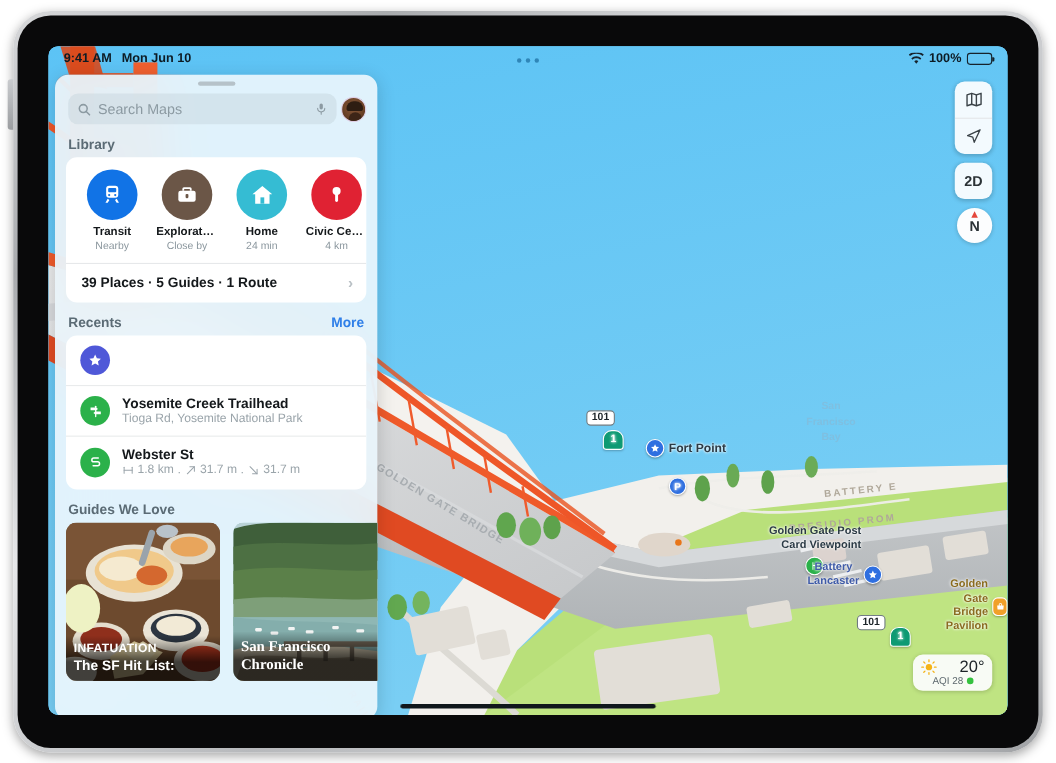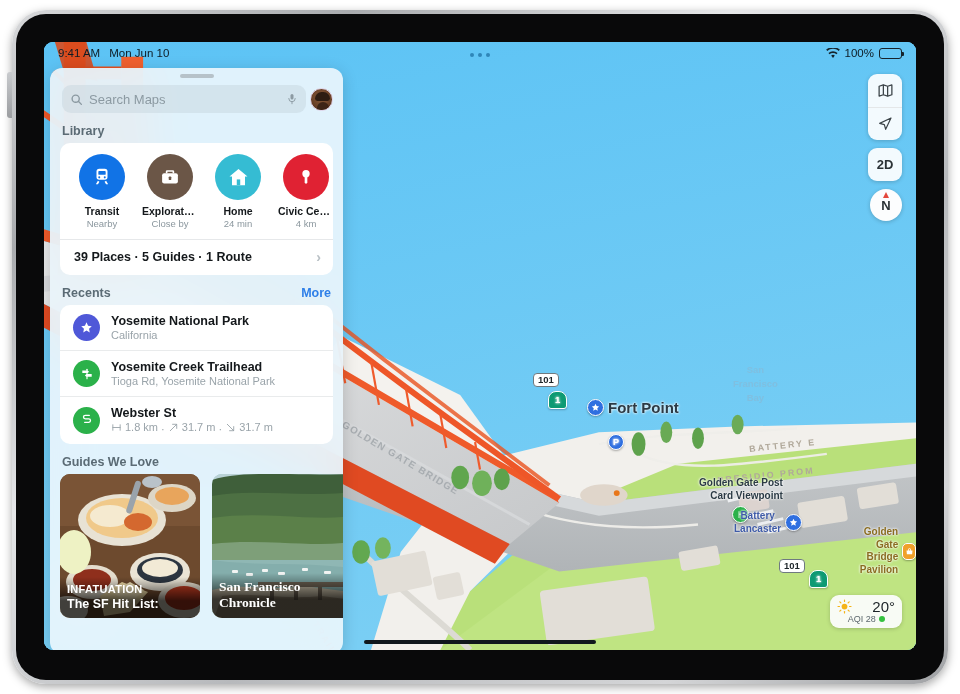--- a/index.html
+++ b/index.html
@@ -45,21 +45,21 @@
     position: absolute; inset: 0;
     background: #62c4f2;
   }
   .map-svg { position:absolute; inset:0; width:100%; height:100%; }
 
   
   #status-bar {
     position: absolute; top: 0; left: 0; right: 0; height: 22px;
     display: flex; align-items: center; z-index: 40;
     padding: 0 14px; color: #0d1b24;
-    font-size: 11.5px; font-weight: normal;
+    font-size: 11.5px; font-weight: bold;
   }
   #status-left { display: flex; gap: 9px; }
   #status-right { margin-left: auto; display: flex; align-items: center; gap: 5px; }
   .batt-shell {
     width: 23px; height: 11px; border-radius: 3px;
     border: 1.2px solid #16232c; position: relative; padding: 1.3px;
   }
   .batt-shell::after{
     content:""; position:absolute; right:-3px; top:3.2px; width:1.6px;height:4px;
     background:#16232c; border-radius:0 1px 1px 0;
@@ -370,21 +370,21 @@
                     line-height:1.45; text-shadow:none; white-space:pre-line;">San
 Francisco
 Bay</div>
 
         <div class="mlabel" style="left:543px; top:357px; display:flex; align-items:center; gap:4px;">
           <span class="poi-pin" style="background:#2f6fe0;">
             <svg width="9" height="9" viewBox="0 0 24 24" fill="#fff">
                 <path d="M12 2l2.9 6.3 6.9.8-5.1 4.7 1.4 6.8L12 17.2 5.9 20.6l1.4-6.8L2.2 9.1l6.9-.8z"></path>
               </svg>
           </span>
-          <span style="font-size:15px; color:#2b3a45;">Fort Point</span>
+          <span style="font-size:11px; color:#2b3a45;">Fort Point</span>
         </div>
 
         <div class="mlabel" style="left:564px; top:392px;">
           <span class="poi-pin" style="background:#2f6fe0; width:16px; height:16px; font-size:9px; color:#fff; font-weight:bold;">P</span>
         </div>
 
         <div class="mlabel" style="left:655px; top:435px; display:flex; align-items:center; gap:4px;flex-direction:column;">
           <span style="font-size:10px; color:#2b3a45; text-align:right; line-height:1.25; white-space:pre-line;">Golden Gate Post
 Card Viewpoint</span>
           <span class="poi-pin" style="background:#2bb14a;">
@@ -582,24 +582,20 @@
           <div class="sec-title">Recents</div>
           <span class="more-link">More</span>
         </div>
         <div class="card">
 
           <div class="rec-row">
             <span class="rec-ic" style="background:#4f58d8;">
               <svg width="13" height="13" viewBox="0 0 24 24" fill="#fff">
                   <path d="M12 2.5l2.9 6.2 6.8.9-5 4.7 1.3 6.7L12 17.6 6 21l1.3-6.7-5-4.7 6.8-.9z"></path>
                 </svg>
-            </span>
-            <span>
-              <div class="rec-title">Yosemite National Park</div>
-              <div class="rec-sub">California</div>
             </span>
           </div>
 
           <div class="rec-row">
             <span class="rec-ic" style="background:#2bb14a;">
               <svg width="14" height="14" viewBox="0 0 24 24" fill="#fff">
                 <rect x="11" y="3" width="2" height="18" rx="1"></rect>
                 <path d="M4 6h9l2.6 2.2L13 10.4H4z"></path>
                   <path d="M20 12.2h-9l-2.6 2.2L11 16.6h9z"></path>
               </svg>

